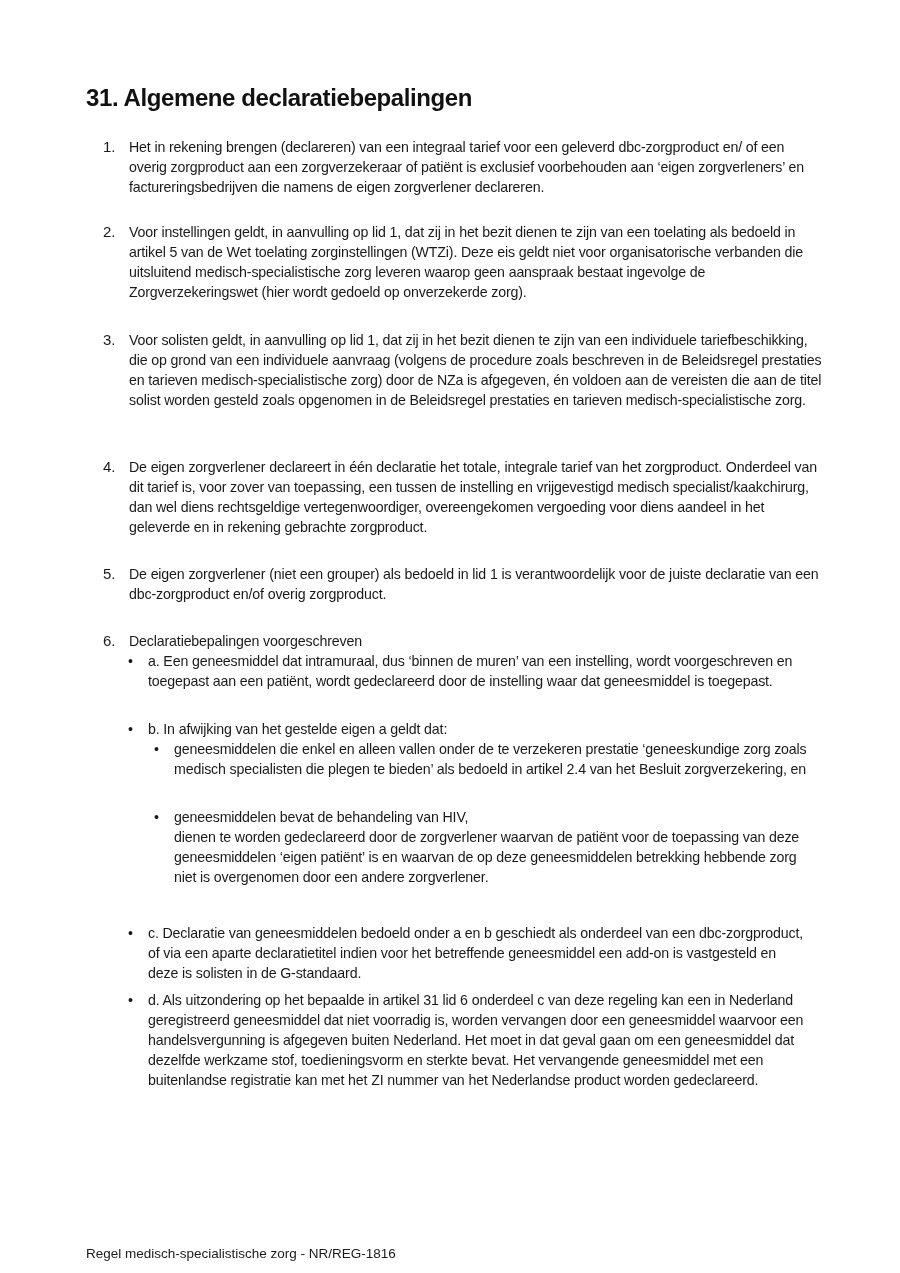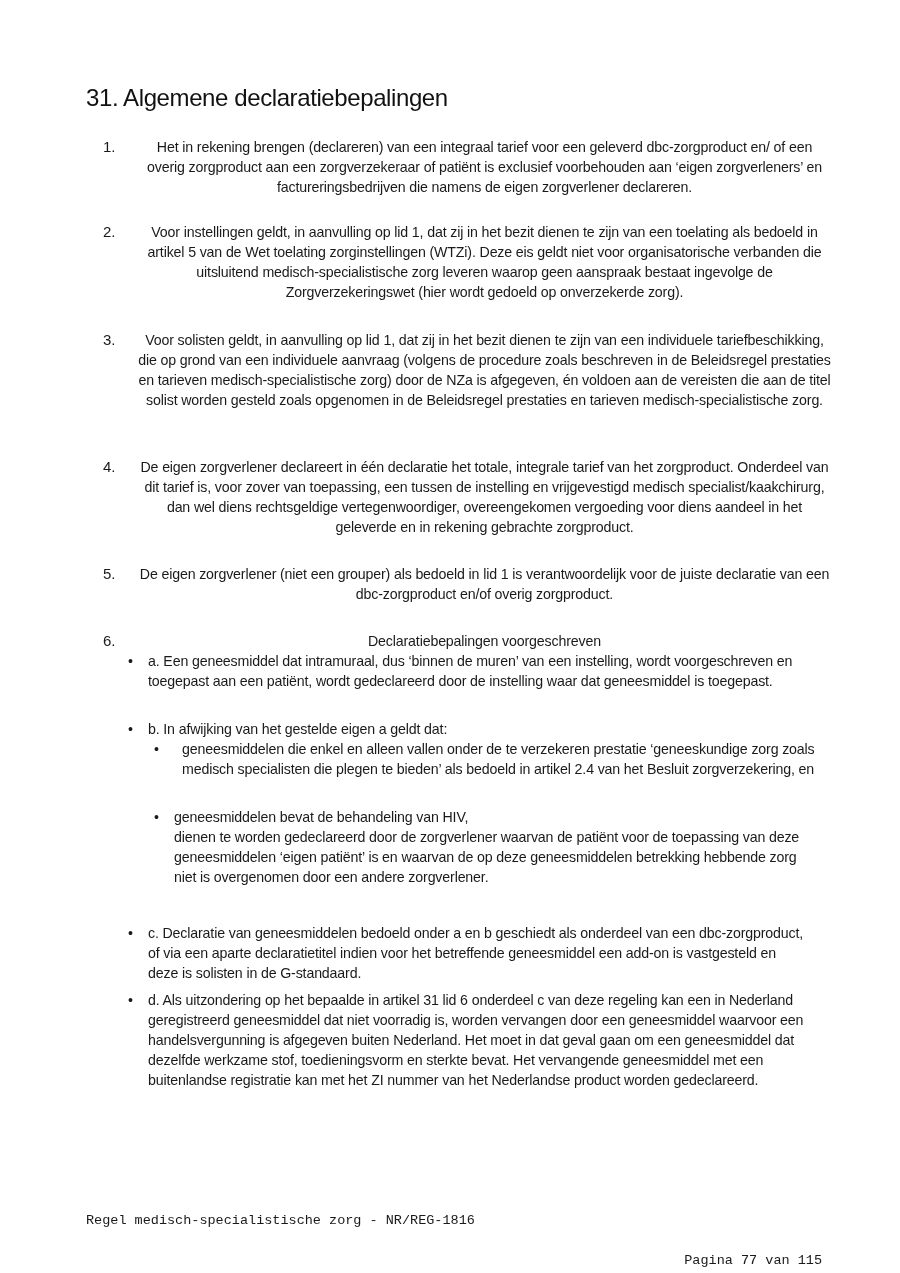--- a/index.html
+++ b/index.html
@@ -2,32 +2,32 @@
 <html><head>
   <meta charset="utf-8">
   <style>
     html, body { margin: 0; padding: 0; background: #ffffff; }
     body {
       width: 900px; height: 1273px; position: relative; overflow: hidden;
       font-family: "Liberation Sans", sans-serif; color: #1a1a1a;
     }
     .title {
       position: absolute; left: 86px; top: 84px;
-      font-size: 24px; font-weight: normal; letter-spacing: -0.4px; color: #111;
+      font-size: 24px; font-weight: bold; letter-spacing: -0.4px; color: #111;
       margin: 0;
     }
     .body-text { font-size: 14.2px; line-height: 20px; letter-spacing: -0.15px; }
     .item { position: absolute; left: 103px; width: 720px; }
     .item .num { position: absolute; left: 0; top: 0; width: 24px; font-size: 15px; }
-    .item .txt { position: absolute; left: 34px; width: 695px; text-align: center; }
+    .item .txt { position: absolute; left: 26px; width: 695px; }
     .bullet { position: absolute; width: 680px; }
     .bullet .dot { position: absolute; left: 0; top: 0; }
     .bullet .btxt { position: absolute; left: 20px; width: 660px; }
     .footer {
-      position: absolute; top: 1213px; font-size: 13.5px; color: #1a1a1a; font-family: Liberation Mono, monospace;
+      position: absolute; top: 1246px; font-size: 13.5px; color: #1a1a1a;
     }
   </style>
 </head>
 <body>
 
 <h1 class="title">31. Algemene declaratiebepalingen</h1>
 
 <div class="item body-text" style="top:137px;">
   <span class="num">1.</span>
   <div class="txt">Het in rekening brengen (declareren) van een integraal tarief voor een geleverd dbc-zorgproduct en/ of een overig zorgproduct aan een zorgverzekeraar of patiënt is exclusief voorbehouden aan ‘eigen zorgverleners’ en factureringsbedrijven die namens de eigen zorgverlener declareren.</div>
@@ -63,21 +63,21 @@
   <div class="btxt">a. Een geneesmiddel dat intramuraal, dus ‘binnen de muren’ van een instelling, wordt voorgeschreven en toegepast aan een patiënt, wordt gedeclareerd door de instelling waar dat geneesmiddel is toegepast.</div>
 </div>
 
 <div class="bullet body-text" style="left:128px; top:719px;">
   <span class="dot">•</span>
   <div class="btxt">b. In afwijking van het gestelde eigen a geldt dat:</div>
 </div>
 
 <div class="bullet body-text" style="left:154px; top:739px; width:660px;">
   <span class="dot">•</span>
-  <div class="btxt" style="width:640px;margin-left:8px;">geneesmiddelen die enkel en alleen vallen onder de te verzekeren prestatie ‘geneeskundige zorg zoals medisch specialisten die plegen te bieden’ als bedoeld in artikel 2.4 van het Besluit zorgverzekering, en</div>
+  <div class="btxt" style="width:640px;">geneesmiddelen die enkel en alleen vallen onder de te verzekeren prestatie ‘geneeskundige zorg zoals medisch specialisten die plegen te bieden’ als bedoeld in artikel 2.4 van het Besluit zorgverzekering, en</div>
 </div>
 
 <div class="bullet body-text" style="left:154px; top:807px; width:660px;">
   <span class="dot">•</span>
   <div class="btxt" style="width:640px;">geneesmiddelen bevat de behandeling van HIV,</div>
   <div class="btxt" style="width:640px; top:20px;">dienen te worden gedeclareerd door de zorgverlener waarvan de patiënt voor de toepassing van deze geneesmiddelen ‘eigen patiënt’ is en waarvan de op deze geneesmiddelen betrekking hebbende zorg niet is overgenomen door een andere zorgverlener.</div>
 </div>
 
 <div class="bullet body-text" style="left:128px; top:923px;">
   <span class="dot">•</span>

